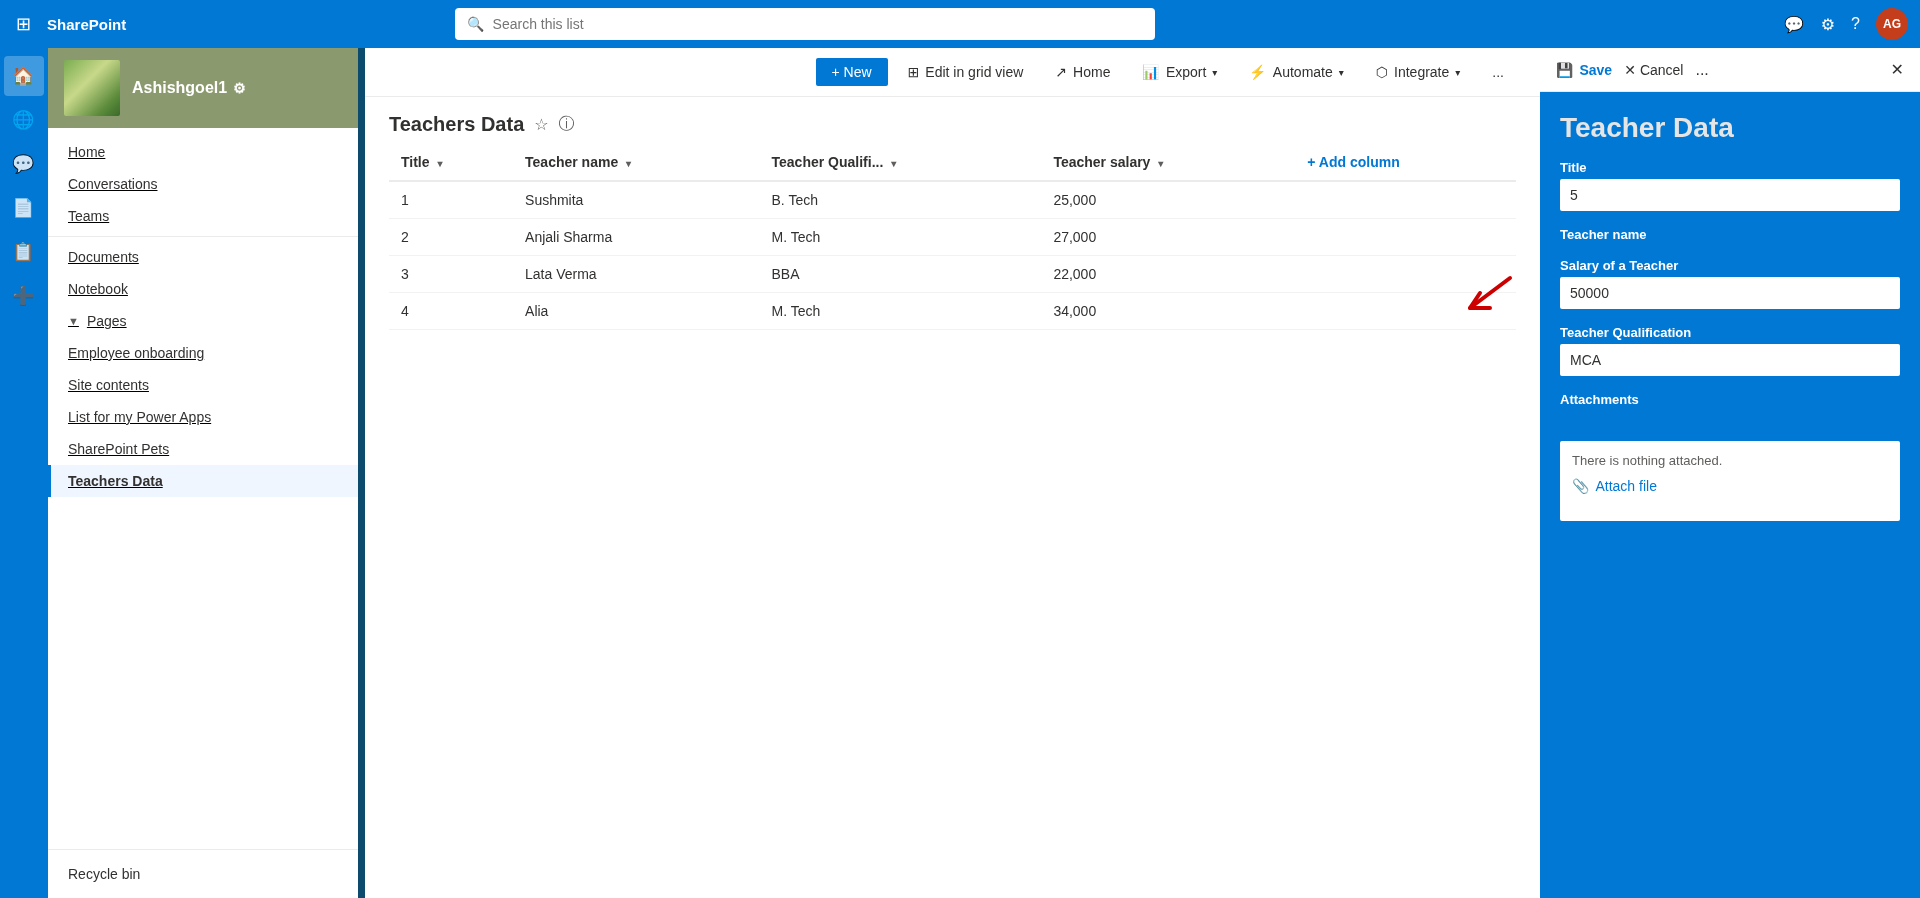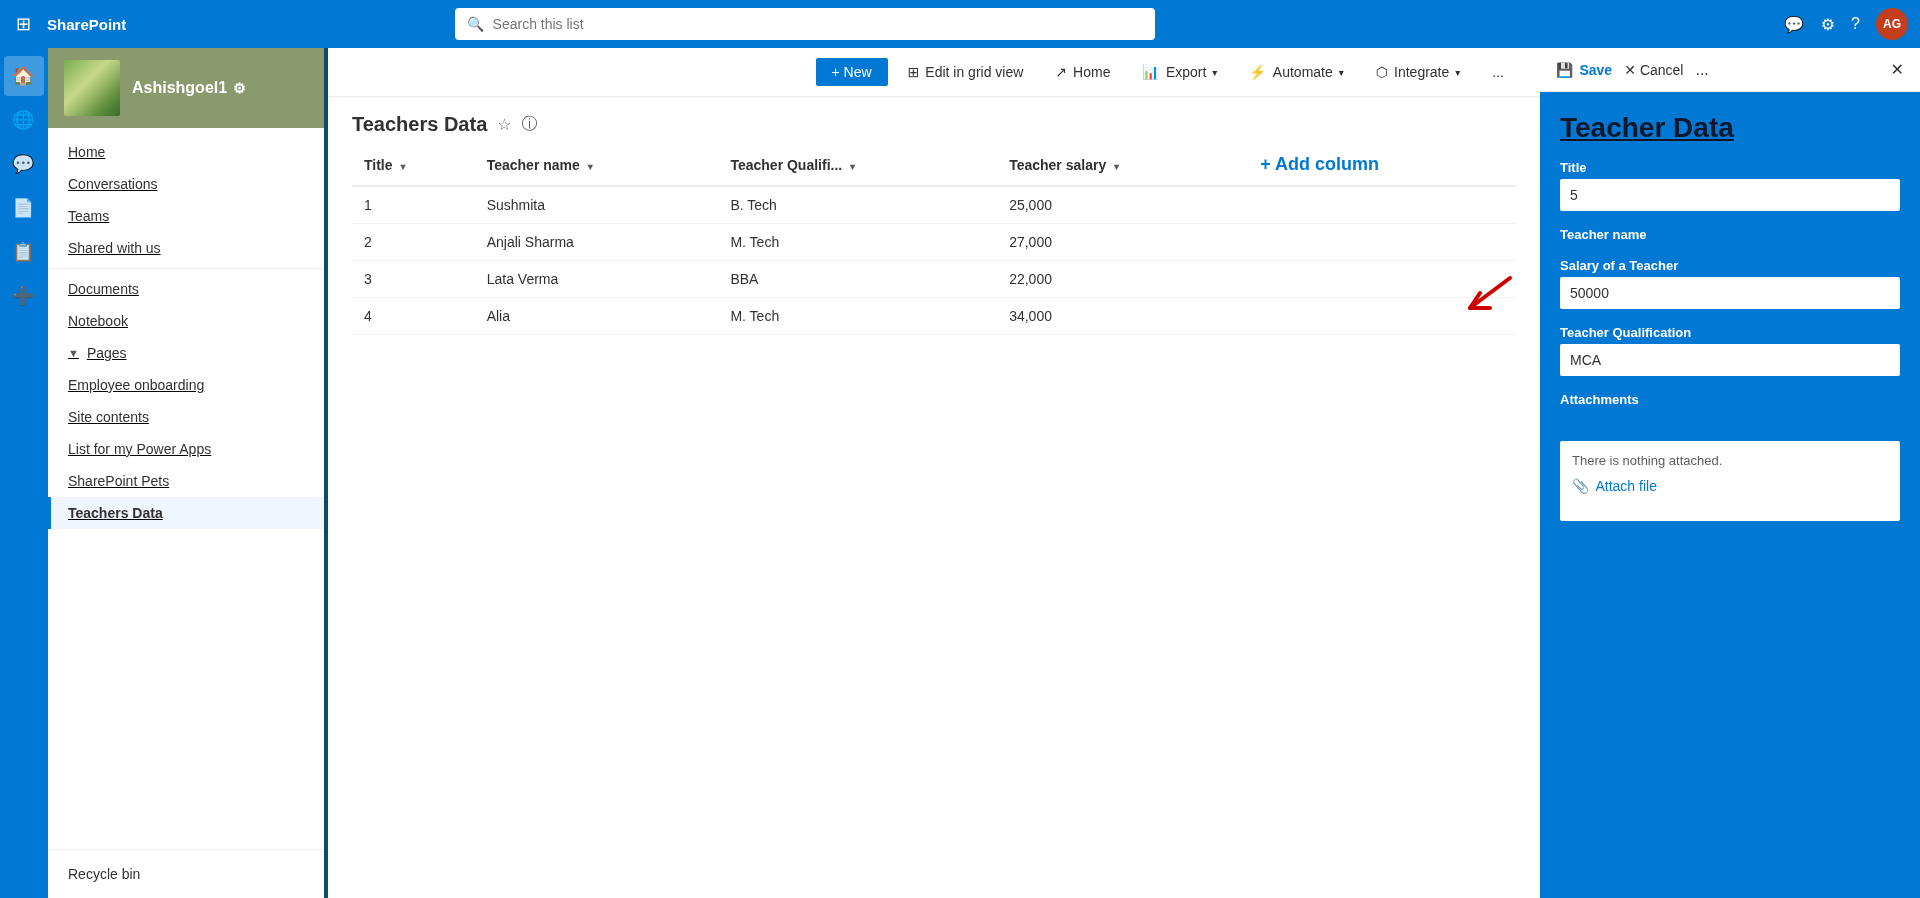--- a/index.html
+++ b/index.html
@@ -87,23 +87,23 @@
       display: flex; align-items: center; justify-content: center;
       color: rgba(255,255,255,0.8);
       cursor: pointer;
       border-radius: 4px;
       font-size: 18px;
     }
     .icon-bar-item.active { background: rgba(255,255,255,0.25); color: white; }
 
     
     .site-nav {
-      width: 280px;
+      width: 317px;
       background: white;
-      border-right: 4px solid #0c4a6e;
+      border-right: 7px solid #0c4a6e;
       overflow-y: auto;
       flex-shrink: 0;
       display: flex;
       flex-direction: column;
     }
     .site-header {
       background: #8b9a6e;
       height: 80px;
       display: flex;
       align-items: center;
@@ -235,21 +235,21 @@
     th .sort-icon { font-size: 10px; color: #605e5c; margin-left: 4px; }
     td {
       padding: 10px 12px;
       font-size: 14px;
       color: #323130;
       border-bottom: 1px solid #f3f2f1;
     }
     .add-col-btn {
       color: #0078d4;
       cursor: pointer;
-      font-size: 18px;
+      font-size: 14px;
       white-space: nowrap;
     }
 
     
     .right-panel {
       width: 380px;
       background: #0078d4;
       display: flex;
       flex-direction: column;
       flex-shrink: 0;
@@ -311,22 +311,21 @@
       font-family: inherit;
     }
 
     .panel-title-section {
       padding: 20px 20px 16px;
       background: #0078d4;
     }
     .panel-title {
       font-size: 28px;
       font-weight: 700;
-      color: #0f172a;
-      text-decoration: underline;
+      color: #e5e5e5;
     }
 
     .panel-form {
       background: #0078d4;
       padding: 0 20px 20px;
       display: flex;
       flex-direction: column;
       gap: 16px;
     }
     .form-field { display: flex; flex-direction: column; gap: 4px; }
@@ -423,23 +422,20 @@
 
     <nav class="nav-list">
       <div class="nav-item">
         <span>Home</span>
       </div>
       <div class="nav-item">
         <span>Conversations</span>
       </div>
       <div class="nav-item">
         <span>Teams</span>
-      </div>
-      <div class="nav-item">
-        <span>Shared with us</span>
       </div>
       <div class="nav-divider"></div>
       <div class="nav-item">
         <span>Documents</span>
       </div>
       <div class="nav-item">
         <span>Notebook</span>
       </div>
       <div class="nav-item">
         <span class="expand-icon">▼</span>

